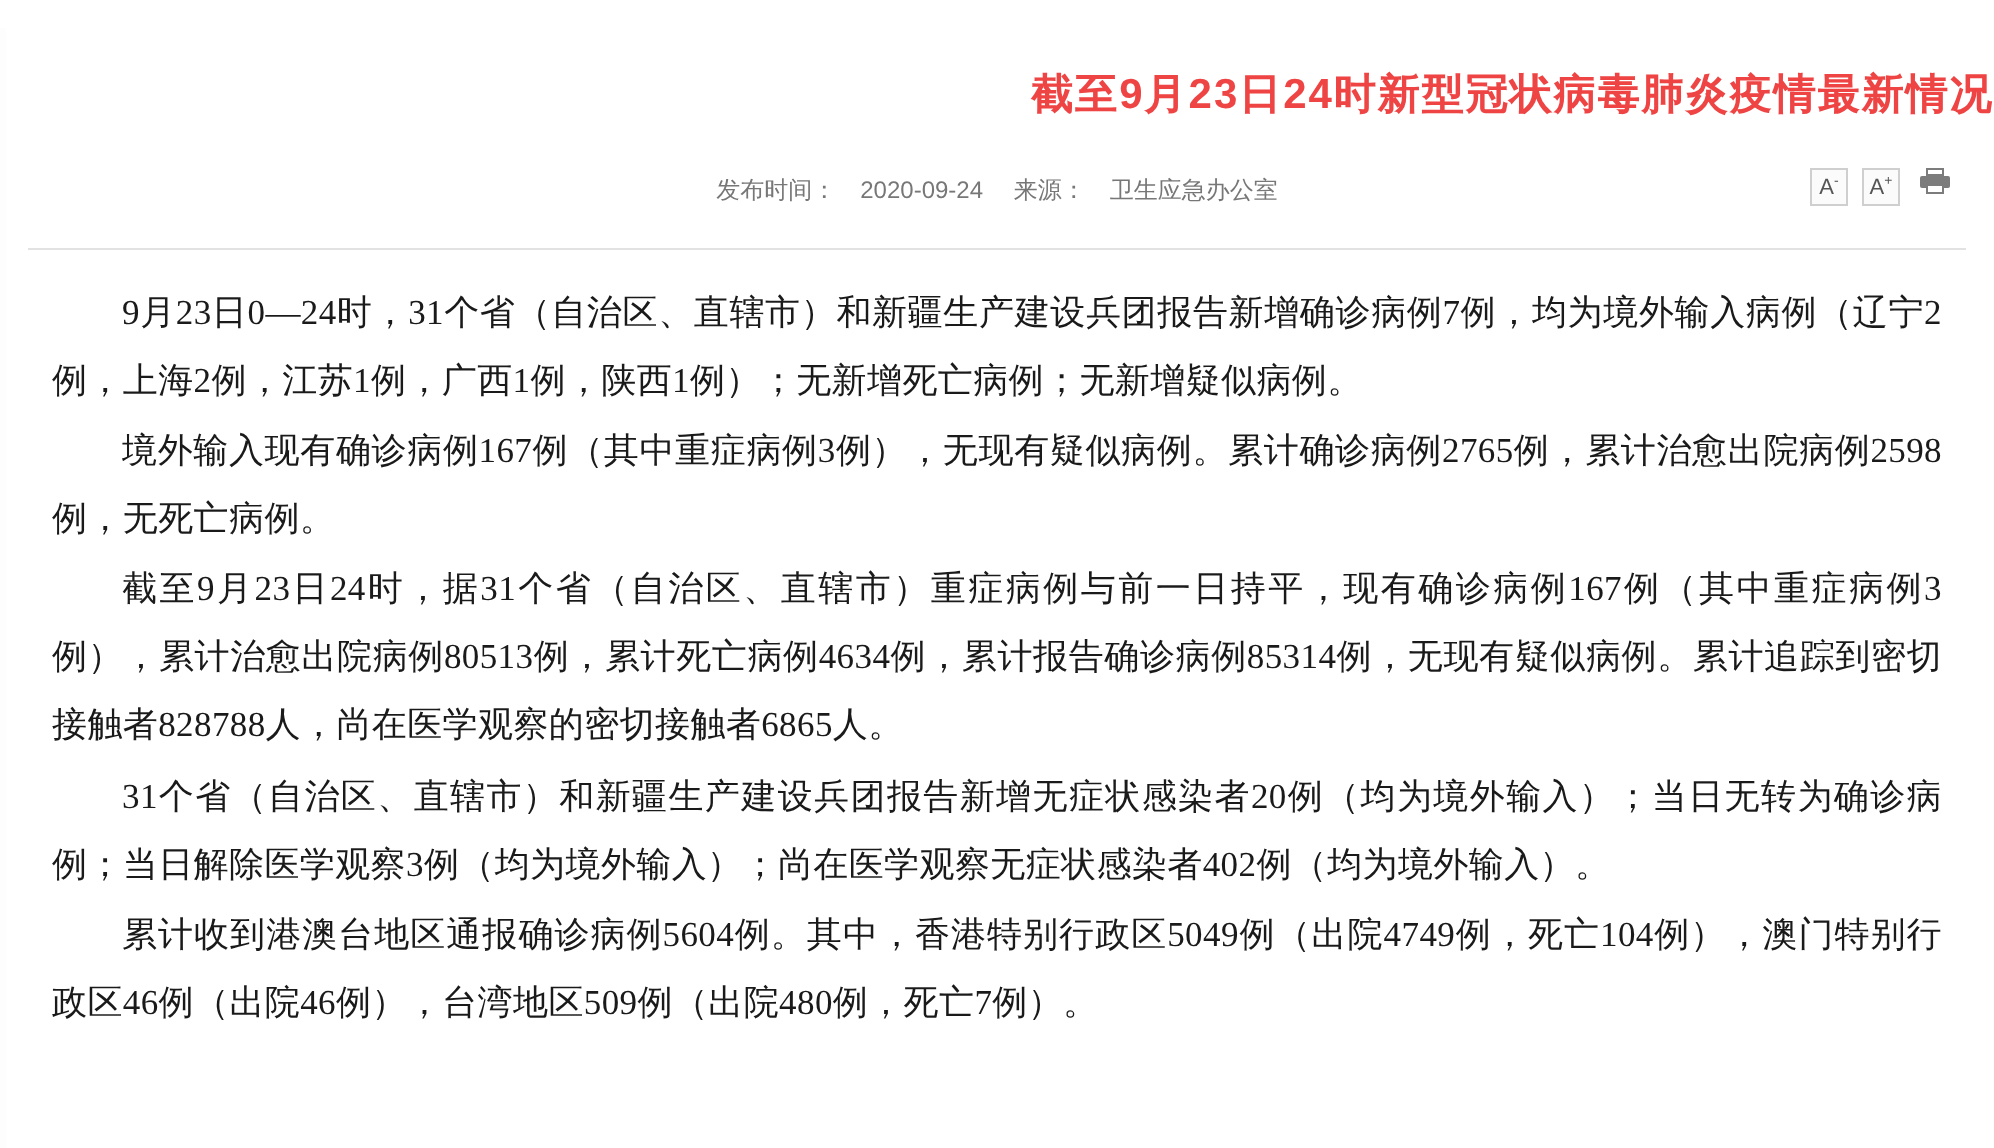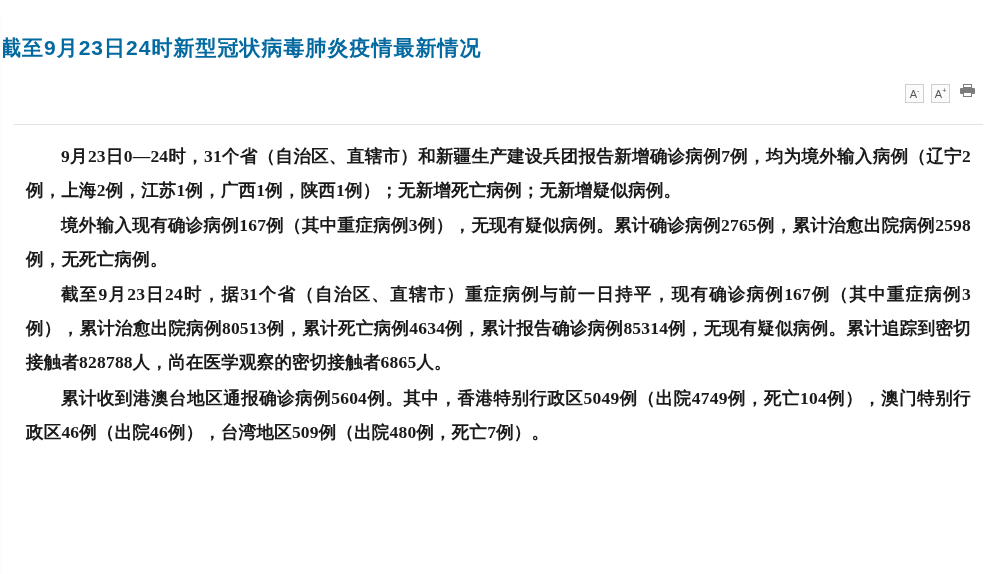--- a/index.html
+++ b/index.html
@@ -14,25 +14,25 @@
     overflow: hidden;
   }
   .page {
     position: relative;
     width: 997px;
     height: 574px;
     background: #ffffff;
     box-sizing: border-box;
   }
   .article-title {
-    text-align: left;
+    text-align: right;
     font-family: "Liberation Sans", "DejaVu Sans", sans-serif;
     font-size: 21px;
     font-weight: bold;
-    color: #0369a1;
+    color: #ef4444;
     letter-spacing: 1px;
     padding-top: 18px;
     padding-bottom: 6px;
     line-height: 1.5;
   }
   .meta-bar {
     position: relative;
     height: 34px;
     margin-top: 8px;
   }
@@ -122,52 +122,56 @@
     padding: 14px 26px 0 26px;
     font-size: 17.5px;
     color: #1a1a1a;
     line-height: 1.95;
     text-align: justify;
     letter-spacing: 0.2px;
   }
   .content p {
     margin: 0 0 1px 0;
     text-indent: 2em;
-    font-weight: bold;
   }
   .left-rule {
     position: absolute;
     left: 0;
     top: 0;
     width: 3px;
     height: 574px;
     background: #fdfdfd;
   }
 </style>
 </head>
 <body>
 
 <div class="page">
   <div class="left-rule"></div>
 
   <h1 class="article-title">截至9月23日24时新型冠状病毒肺炎疫情最新情况</h1>
 
   <div class="meta-bar">
+    <div class="meta-center">
+      <span>发布时间：</span><span>2020-09-24</span>
+      <span>来源：</span><span>卫生应急办公室</span>
+    </div>
     <div class="tools">
       <div class="tool-btn"><span>A</span><sup>-</sup></div>
       <div class="tool-btn"><span>A</span><sup>+</sup></div>
       <div class="tool-btn no-border">
         <span class="printer">
           <span class="top"></span><span class="body"></span><span class="out"></span>
         </span>
       </div>
     </div>
   </div>
 
   <hr class="divider">
 
   <div class="content">
     <p>9月23日0—24时，31个省（自治区、直辖市）和新疆生产建设兵团报告新增确诊病例7例，均为境外输入病例（辽宁2例，上海2例，江苏1例，广西1例，陕西1例）；无新增死亡病例；无新增疑似病例。</p>
     <p>境外输入现有确诊病例167例（其中重症病例3例），无现有疑似病例。累计确诊病例2765例，累计治愈出院病例2598例，无死亡病例。</p>
     <p>截至9月23日24时，据31个省（自治区、直辖市）重症病例与前一日持平，现有确诊病例167例（其中重症病例3例），累计治愈出院病例80513例，累计死亡病例4634例，累计报告确诊病例85314例，无现有疑似病例。累计追踪到密切接触者828788人，尚在医学观察的密切接触者6865人。</p>
+    <p>31个省（自治区、直辖市）和新疆生产建设兵团报告新增无症状感染者20例（均为境外输入）；当日无转为确诊病例；当日解除医学观察3例（均为境外输入）；尚在医学观察无症状感染者402例（均为境外输入）。</p>
     <p>累计收到港澳台地区通报确诊病例5604例。其中，香港特别行政区5049例（出院4749例，死亡104例），澳门特别行政区46例（出院46例），台湾地区509例（出院480例，死亡7例）。</p>
   </div>
 </div>
 
 </body></html>

